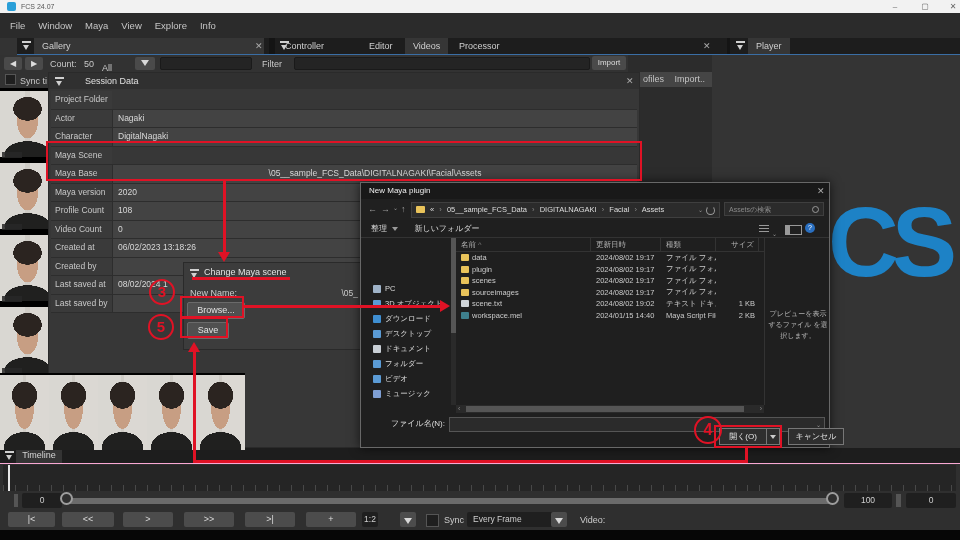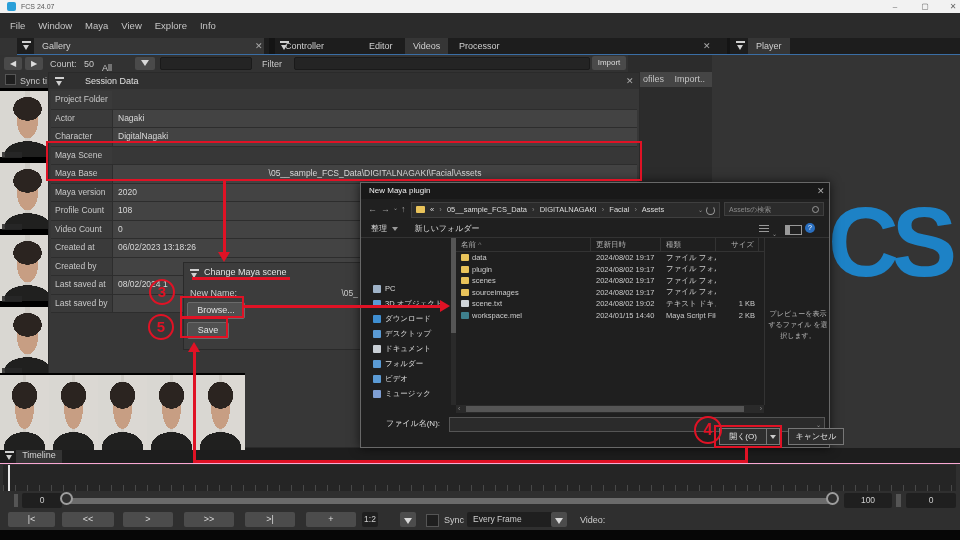--- a/index.html
+++ b/index.html
@@ -390,21 +390,21 @@
   </div>
   <div class="fd-preview">
     <div style="margin:70px 2px 0 2px;line-height:1.6;">プレビューを表示するファイル を選択します。</div>
   </div>
   <div class="fd-hscroll">
     <span class="abs" style="left:2px;">‹</span>
     <div class="hthumb"></div>
     <span class="abs" style="right:2px;">›</span>
   </div>
   <div class="fd-fname">
-    <span class="abs" style="left:20px;top:3px;width:64px;text-align:center;">ファイル名(N):</span>
+    <span class="abs" style="left:20px;top:3px;width:64px;text-align:right;">ファイル名(N):</span>
     <div class="fcombo">
       <span class="abs" style="right:3px;top:3px;font-size:6px;color:#999;">⌄</span>
     </div>
   </div>
   <div class="fd-btn" style="left:358px;top:245px;width:48px;height:17px;">開く(O)</div>
   <div class="fd-btn" style="left:405px;top:245px;width:14px;height:17px;"><span class="dtri" style="border-top-color:#ccc;border-left-width:3px;border-right-width:3px;border-top-width:4px;margin-top:6px;"></span></div>
   <div class="fd-btn" style="left:427px;top:245px;width:56px;height:17px;">キャンセル</div>
 </div>
 
 <div class="abs tl-header">

